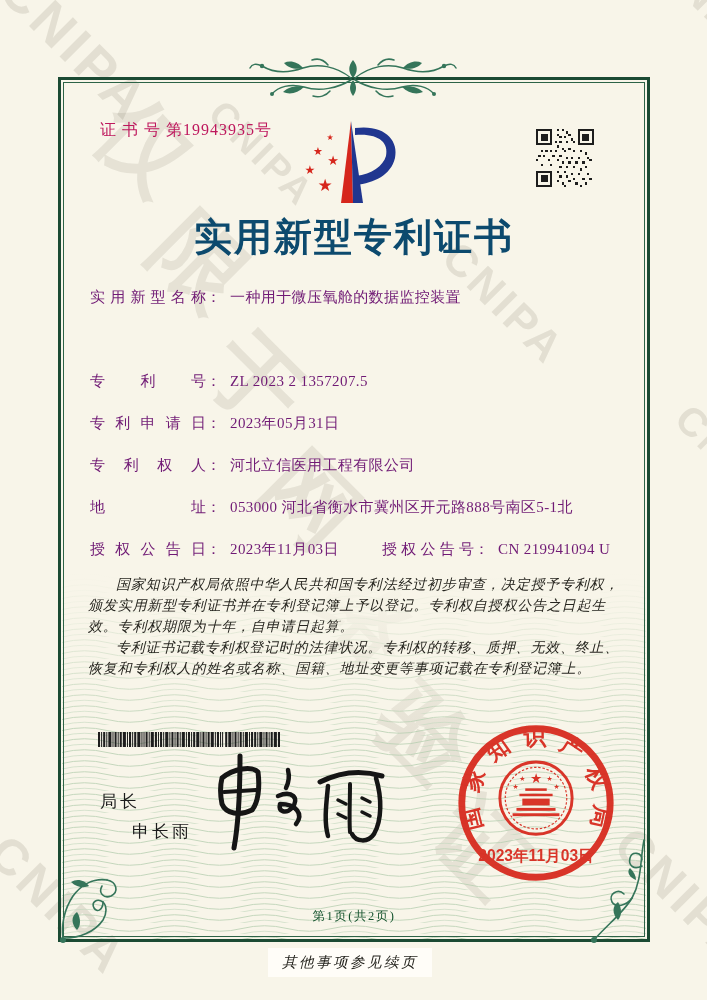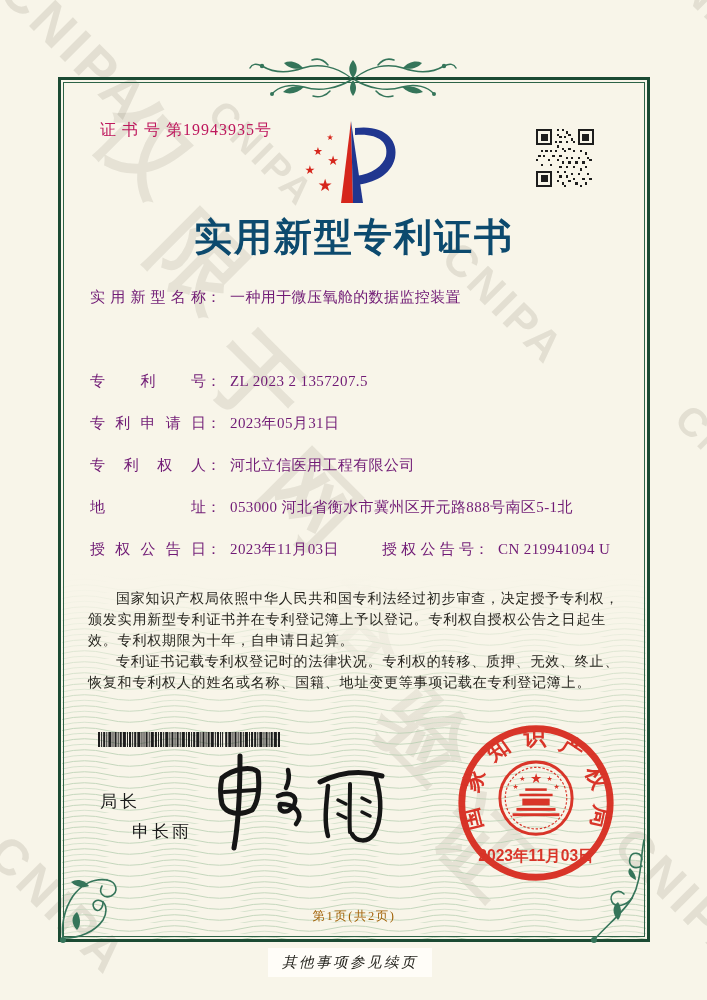--- a/index.html
+++ b/index.html
@@ -39,33 +39,33 @@
   .title{position:absolute;left:58px;top:212px;width:592px;text-align:center;
          font-size:38px;font-weight:bold;letter-spacing:2px;color:#0c4a6e;}
   
   .field-row{position:absolute;left:90px;width:560px;font-size:15px;line-height:20px;color:#701a75;}
   .f-label{display:inline-block;width:116px;text-align:justify;text-align-last:justify;}
   .f-colon{margin-right:9px;}
   .f-value{letter-spacing:.4px;}
   .pair2{position:absolute;left:275px;top:0;margin-left:17px;}
   .pair2 .f-label{width:92px;}
   
-  .paras{position:absolute;left:88px;top:588px;width:538px;font-size:14px;line-height:21px;
-         letter-spacing:.8px;color:#26251f;}
+  .paras{position:absolute;left:88px;top:574px;width:538px;font-size:14px;line-height:21px;
+         font-style:italic;letter-spacing:.8px;color:#26251f;}
   .paras p{margin:0;text-indent:2em;}
   
   .barcode{position:absolute;left:98px;top:732px;width:182px;height:15px;}
   .sig-title{position:absolute;left:100px;top:790px;}
   .sig-name{position:absolute;left:100px;top:820px;margin-left:32px;}
   .sig-label{font-family:"Liberation Sans","DejaVu Sans",sans-serif;font-size:17px;
              letter-spacing:3px;color:#1c1c1c;}
   .signature{position:absolute;left:200px;top:748px;width:195px;height:110px;}
   .seal{position:absolute;left:453px;top:720px;width:166px;height:166px;}
   .page-num{position:absolute;left:58px;top:908px;width:592px;text-align:center;
-            font-size:12.5px;letter-spacing:1.5px;color:#a16207;}
+            font-size:12.5px;letter-spacing:1.5px;color:#14532d;}
   .footer-note{position:absolute;left:268px;top:948px;background:#fffdf8;padding:5px 14px;
                font-size:14.5px;font-style:italic;letter-spacing:2.5px;color:#26251f;}
 </style>
 </head>
 <body>
 
 <div class="page">
 
   <div>
     <span class="wm wm-brand wm-b1">CNIPA</span>

